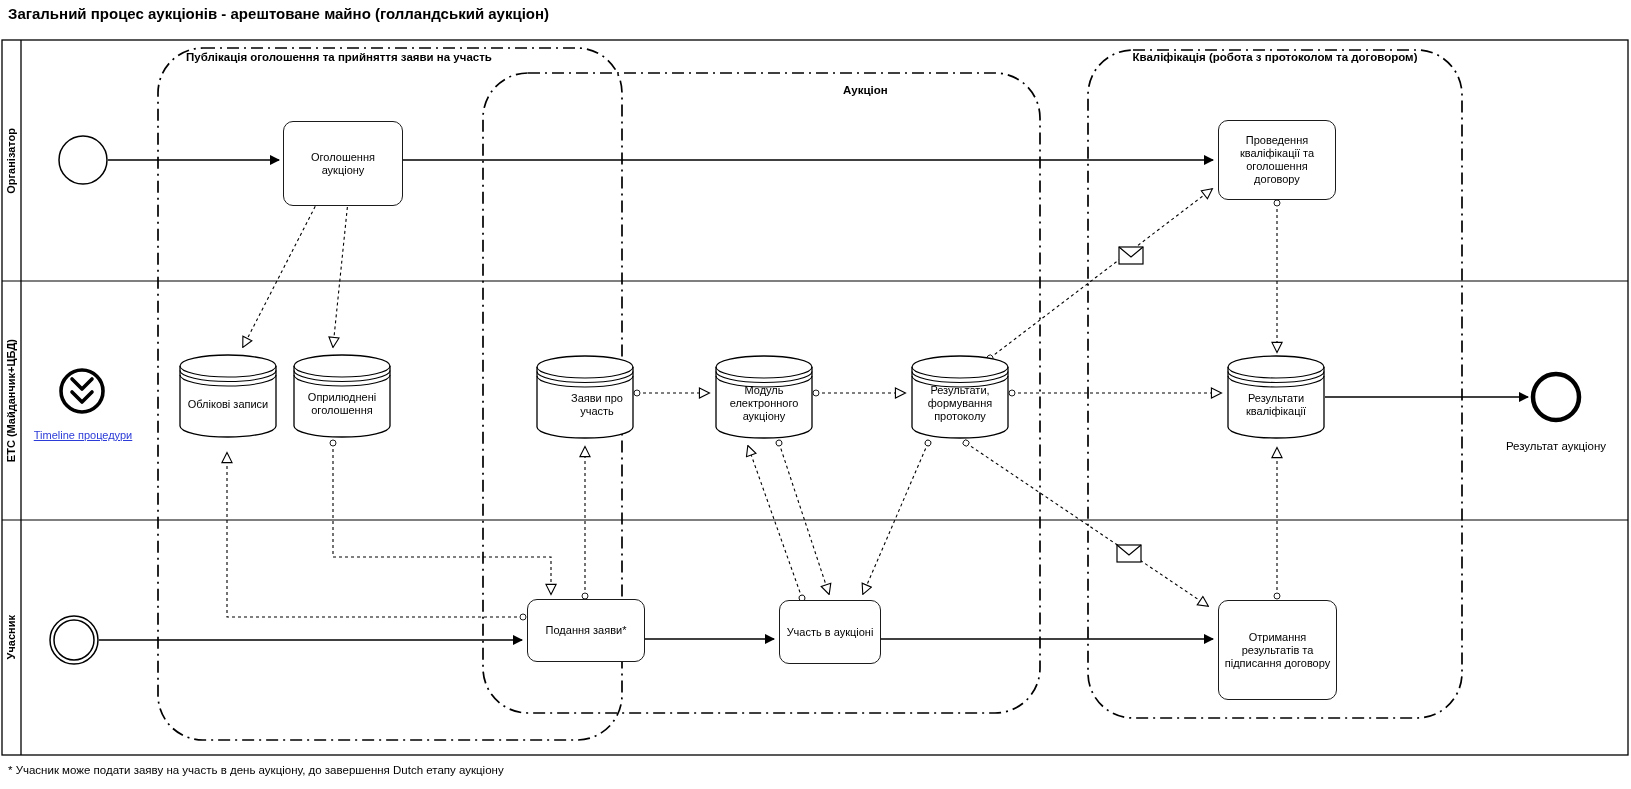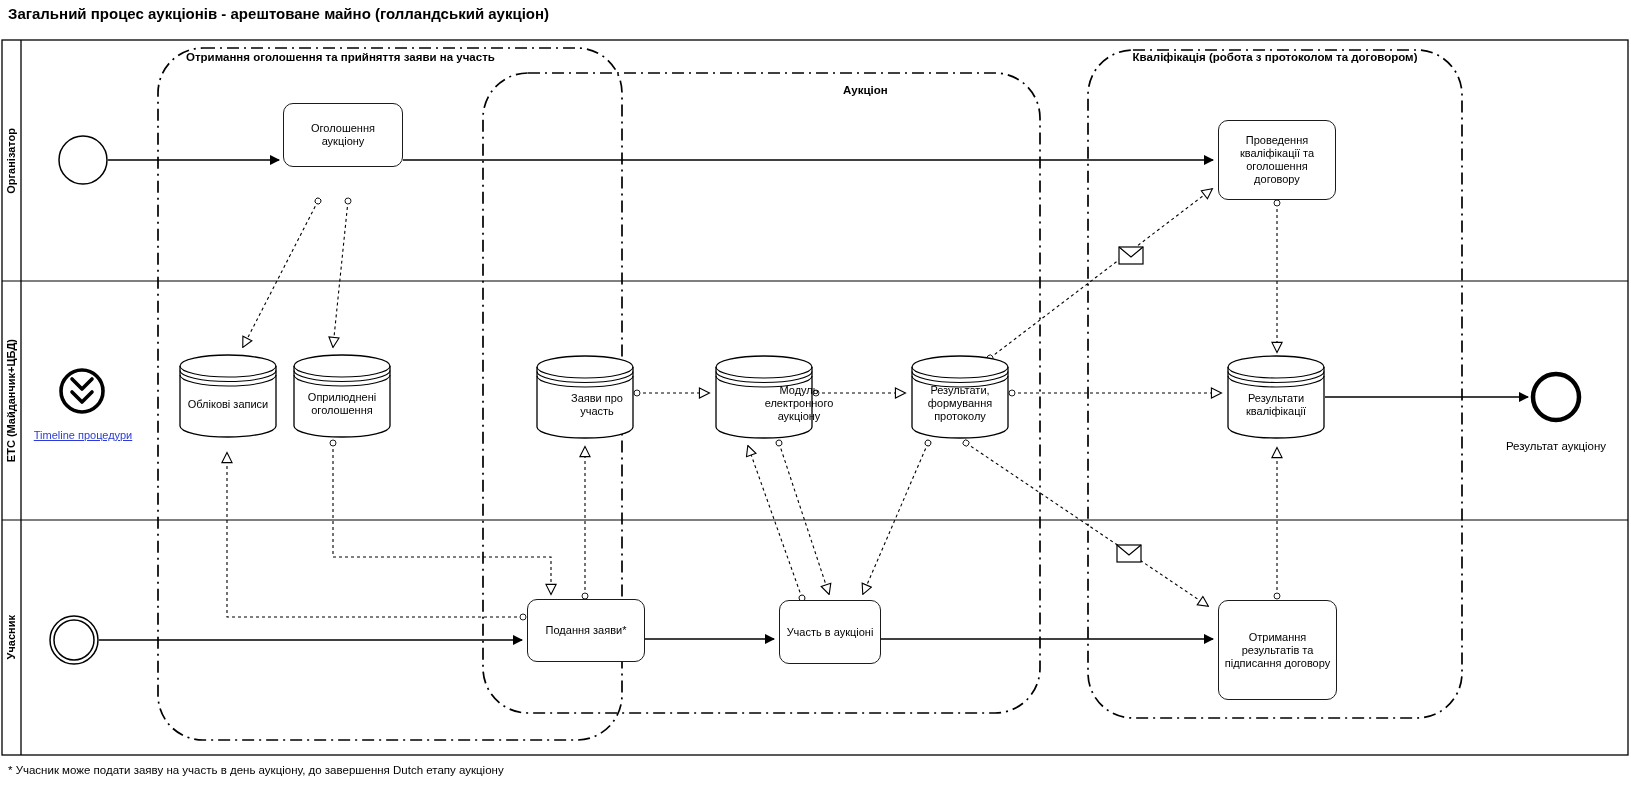--- a/index.html
+++ b/index.html
@@ -119,34 +119,34 @@
   <div class="lane-label" style="top:40px;height:241px;">
       <span>Організатор</span>
     </div>
   <div class="lane-label" style="top:281px;height:239px;">
       <span>ЕТС (Майданчик+ЦБД)</span>
     </div>
   <div class="lane-label" style="top:520px;height:235px;">
       <span>Учасник</span>
     </div>
 
-  <div class="group-title" style="left:186px;top:51px;">Отримання оголошення та прийняття заяви на участь</div>
+  <div class="group-title" style="left:186px;top:51px;">Публікація оголошення та прийняття заяви на участь</div>
   <div class="group-title" style="left:843px;top:84px;">Аукціон</div>
   <div class="group-title centered" style="left:1088px;top:51px;width:374px;">Кваліфікація (робота з протоколом та договором)</div>
 
-  <div class="task" style="left:283px;top:103px;width:120px;height:64px;">Оголошення аукціону</div>
+  <div class="task" style="left:283px;top:121px;width:120px;height:85px;">Оголошення аукціону</div>
   <div class="task" style="left:1218px;top:120px;width:118px;height:80px;">Проведення кваліфікації та оголошення договору</div>
   <div class="task" style="left:527px;top:599px;width:118px;height:63px;">Подання заяви*</div>
   <div class="task" style="left:779px;top:600px;width:102px;height:64px;">Участь в аукціоні</div>
   <div class="task" style="left:1218px;top:600px;width:119px;height:100px;">Отримання результатів та підписання договору</div>
 
   <div class="store-label" style="left:180px;top:377px;width:96px;height:54px;">Облікові записи</div>
   <div class="store-label" style="left:294px;top:377px;width:96px;height:54px;">Оприлюднені оголошення</div>
   <div class="store-label" style="left:537px;top:378px;width:72px;height:54px;padding-left:24px;">Заяви про участь</div>
-  <div class="store-label" style="left:716px;top:372px;width:96px;height:62px;margin-left:35px;">Модуль електронного аукціону</div>
+  <div class="store-label" style="left:716px;top:372px;width:96px;height:62px;">Модуль електронного аукціону</div>
   <div class="store-label" style="left:912px;top:372px;width:96px;height:62px;">Результати, формування протоколу</div>
   <div class="store-label" style="left:1228px;top:378px;width:96px;height:54px;">Результати кваліфікації</div>
 
   <div class="node-caption" style="left:1480px;top:427px;width:152px;">Результат аукціону</div>
   <a class="timeline-link" style="left:24px;top:419px;width:118px;color:#2b3bd7;margin-top:10px;" href="#">Timeline процедури</a>
   <div class="footnote">* Учасник може подати заяву на участь в день аукціону, до завершення Dutch етапу аукціону</div>
 
 </div>
 
 </body></html>

